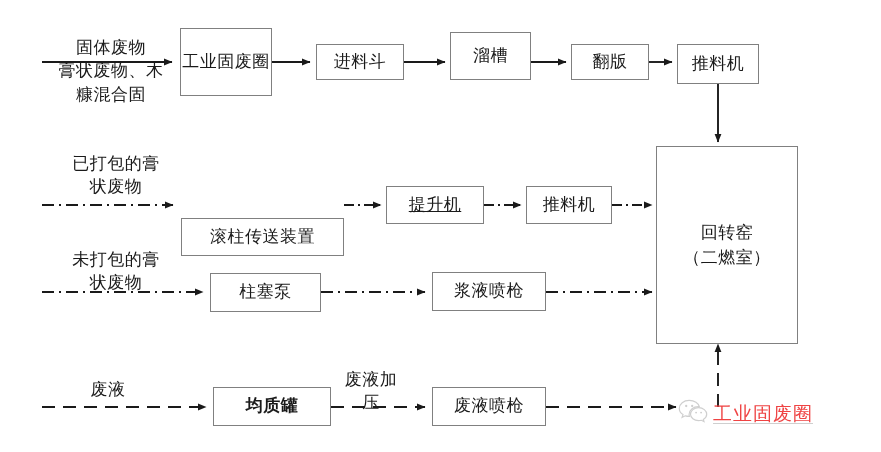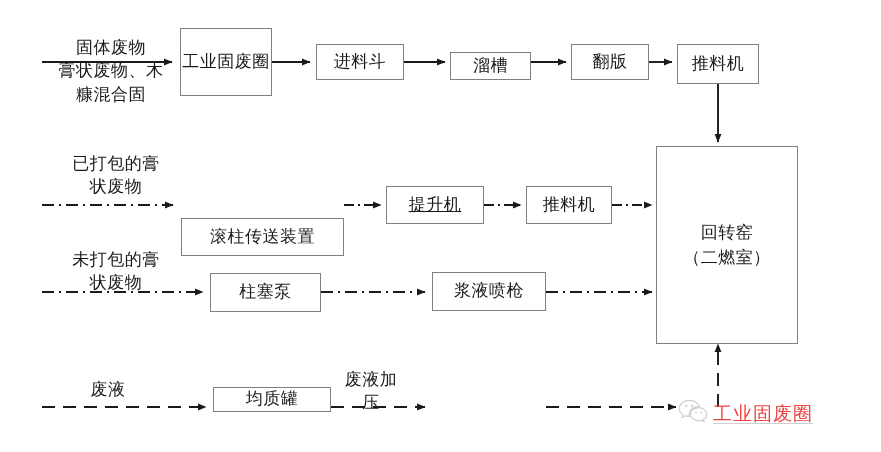--- a/index.html
+++ b/index.html
@@ -153,21 +153,21 @@
 压</div>
 
   <div class="node tall" style="left:180px; top:28px; width:92px; height:68px;">
     <span>工业固废圈</span>
   </div>
 
   <div class="node" style="left:316px; top:44px; width:88px; height:36px;">
     <span>进料斗</span>
   </div>
 
-  <div class="node" style="left:450px; top:52px; width:81px; height:28px;">
+  <div class="node" style="left:450px; top:32px; width:81px; height:48px;">
     <span>溜槽</span>
   </div>
 
   <div class="node" style="left:571px; top:44px; width:78px; height:36px;">
     <span>翻版</span>
   </div>
 
   <div class="node" style="left:677px; top:44px; width:82px; height:40px;">
     <span>推料机</span>
   </div>
@@ -185,24 +185,27 @@
   </div>
 
   <div class="node" style="left:210px; top:273px; width:111px; height:39px;">
     <span>柱塞泵</span>
   </div>
 
   <div class="node" style="left:432px; top:272px; width:114px; height:39px;text-align:right;">
     <span>浆液喷枪</span>
   </div>
 
-  <div class="node" style="left:213px; top:387px; width:118px; height:25px;">
+  <div class="node" style="left:213px; top:387px; width:118px; height:39px;font-weight:bold;">
     <span>均质罐</span>
   </div>
 
+  <div class="node" style="left:432px; top:387px; width:114px; height:39px;">
+    <span>废液喷枪</span>
+  </div>
 
   <div class="node tall" style="left:656px; top:146px; width:142px; height:198px;">
     <span>回转窑</span>
     <span>（二燃室）</span>
   </div>
 
   <div class="watermark" style="left:678px; top:399px;">
     <span class="wechat-glyph">
       <svg width="30" height="24" viewBox="0 0 30 24" xmlns="http://www.w3.org/2000/svg">
         <path d="M11.2 1.4C5.7 1.4 1.3 5.0 1.3 9.4c0 2.5 1.4 4.7 3.7 6.2l-0.9 2.8 3.2-1.6c1.2 0.3 2.3 0.5 3.5 0.5h0.6c-0.2-0.6-0.3-1.3-0.3-2 0-4.2 4.1-7.6 9.2-7.6 0.4 0 0.8 0 1.1 0.1C20.7 4.1 16.4 1.4 11.2 1.4z" fill="none" stroke="#cfcfcf" stroke-width="1.2"></path>

